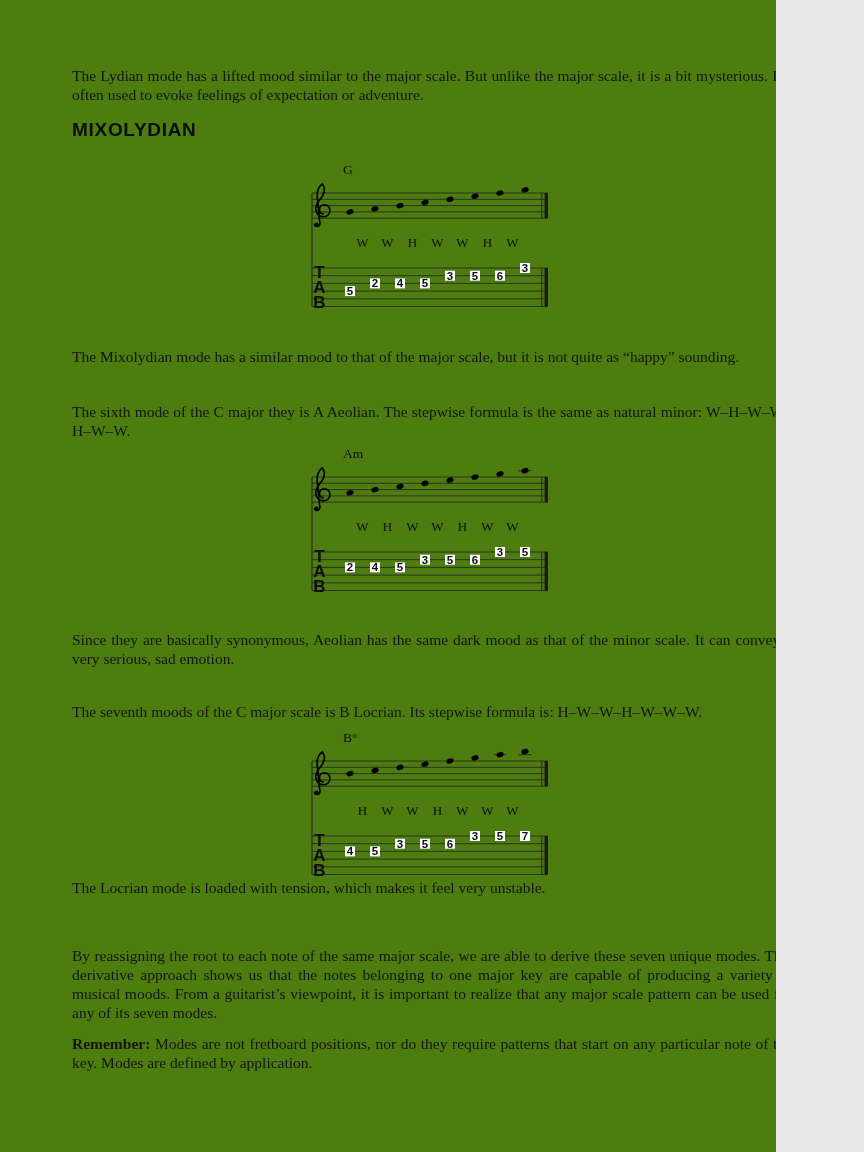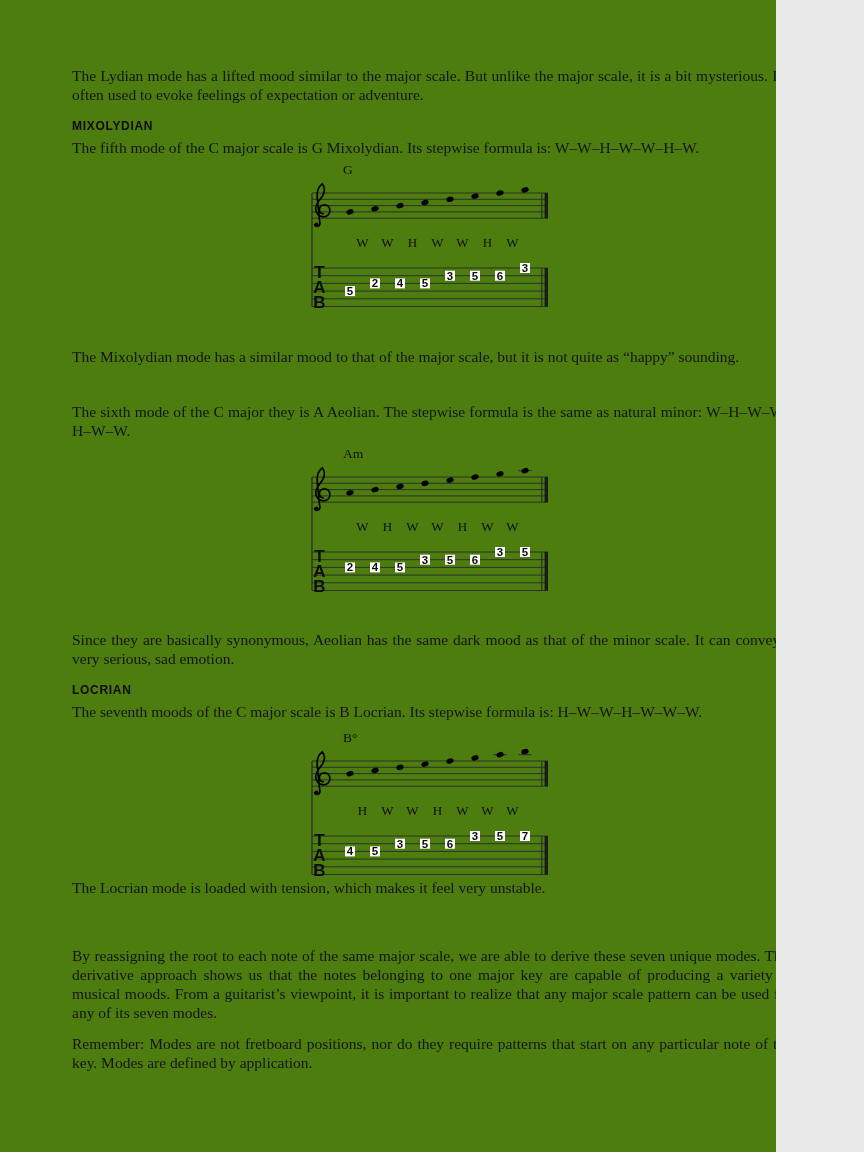--- a/index.html
+++ b/index.html
@@ -13,39 +13,38 @@
   }
   .body-text{
     position:absolute;left:72px;width:720px;
     font:15.5px/19px "Liberation Serif", serif;
     text-align:justify;
     margin:0;color:#141414;
   }
   .heading{
     position:absolute;left:72px;width:720px;margin:0;
     font-family:"Liberation Sans", sans-serif;
-    font-weight:bold;font-size:12px;letter-spacing:.7px;
+    font-weight:bold;font-size:19px;letter-spacing:.7px;
     color:#0d0d0d;
   }
   .example-svg{position:absolute;left:305px;width:250px;height:154px;}
   .page-number{
     position:absolute;left:816px;top:1104px;
     font:13px "Liberation Sans", sans-serif;color:#222;
   }
-  strong{font-weight:normal;}
+  strong{font-weight:bold;}
 </style>
 </head>
 <body>
 
 <div class="page">
 
   <p class="body-text" style="top:66px">The Lydian mode has a lifted mood similar to the major scale. But unlike the major scale, it is a bit mysterious. It’s often used to evoke feelings of expectation or adventure.</p>
 
   <h2 class="heading" style="top:119px">MIXOLYDIAN</h2>
-  <p class="body-text" style="top:138px">The fifth mode of the C major scale is G Mixolydian. Its stepwise formula is: W–W–H–W–W–H–W.</p>
   <svg class="example-svg" style="top:160px" viewBox="0 0 250 154">
       <text x="38" y="14" font-family="&quot;Liberation Serif&quot;, serif" font-size="13.5" font-weight="normal" text-anchor="start" fill="#0d0d0d">G</text>
       <g stroke="#2a2a2a" stroke-width="0.9">
         <line x1="7" x2="243" y1="33" y2="33"></line>
         <line x1="7" x2="243" y1="39.3" y2="39.3"></line>
         <line x1="7" x2="243" y1="45.6" y2="45.6"></line>
         <line x1="7" x2="243" y1="51.9" y2="51.9"></line>
         <line x1="7" x2="243" y1="58.2" y2="58.2"></line>
       </g>
       <g stroke="#2a2a2a" stroke-width="0.9">
@@ -166,21 +165,20 @@
       <text x="145" y="119.7" font-family="&quot;Liberation Sans&quot;, sans-serif" font-size="11.5" font-weight="bold" text-anchor="middle" fill="#0d0d0d">5</text>
       <rect x="165" y="110.7" width="10" height="10" fill="#fff"></rect>
       <text x="170" y="119.7" font-family="&quot;Liberation Sans&quot;, sans-serif" font-size="11.5" font-weight="bold" text-anchor="middle" fill="#0d0d0d">6</text>
       <rect x="190" y="103" width="10" height="10" fill="#fff"></rect>
       <text x="195" y="112" font-family="&quot;Liberation Sans&quot;, sans-serif" font-size="11.5" font-weight="bold" text-anchor="middle" fill="#0d0d0d">3</text>
       <rect x="215" y="103" width="10" height="10" fill="#fff"></rect>
       <text x="220" y="112" font-family="&quot;Liberation Sans&quot;, sans-serif" font-size="11.5" font-weight="bold" text-anchor="middle" fill="#0d0d0d">5</text>
     </svg>
   <p class="body-text" style="top:630px">Since they are basically synonymous, Aeolian has the same dark mood as that of the minor scale. It can convey a very serious, sad emotion.</p>
 
-  <h2 class="heading" style="top:683px">LOCRIAN</h2>
   <p class="body-text" style="top:702px">The seventh moods of the C major scale is B Locrian. Its stepwise formula is: H–W–W–H–W–W–W.</p>
   <svg class="example-svg" style="top:728px" viewBox="0 0 250 154">
       <text x="38" y="14" font-family="&quot;Liberation Serif&quot;, serif" font-size="13.5" font-weight="normal" text-anchor="start" fill="#0d0d0d">B°</text>
       <g stroke="#2a2a2a" stroke-width="0.9">
         <line x1="7" x2="243" y1="33" y2="33"></line>
         <line x1="7" x2="243" y1="39.3" y2="39.3"></line>
         <line x1="7" x2="243" y1="45.6" y2="45.6"></line>
         <line x1="7" x2="243" y1="51.9" y2="51.9"></line>
         <line x1="7" x2="243" y1="58.2" y2="58.2"></line>
       </g>

